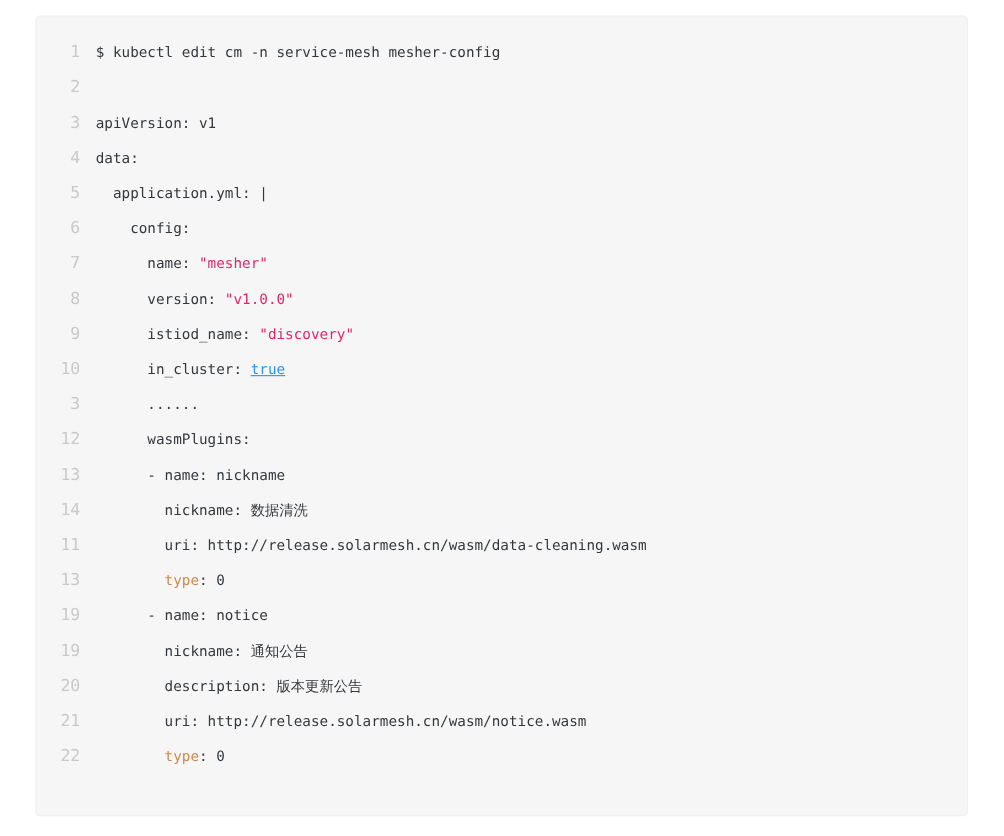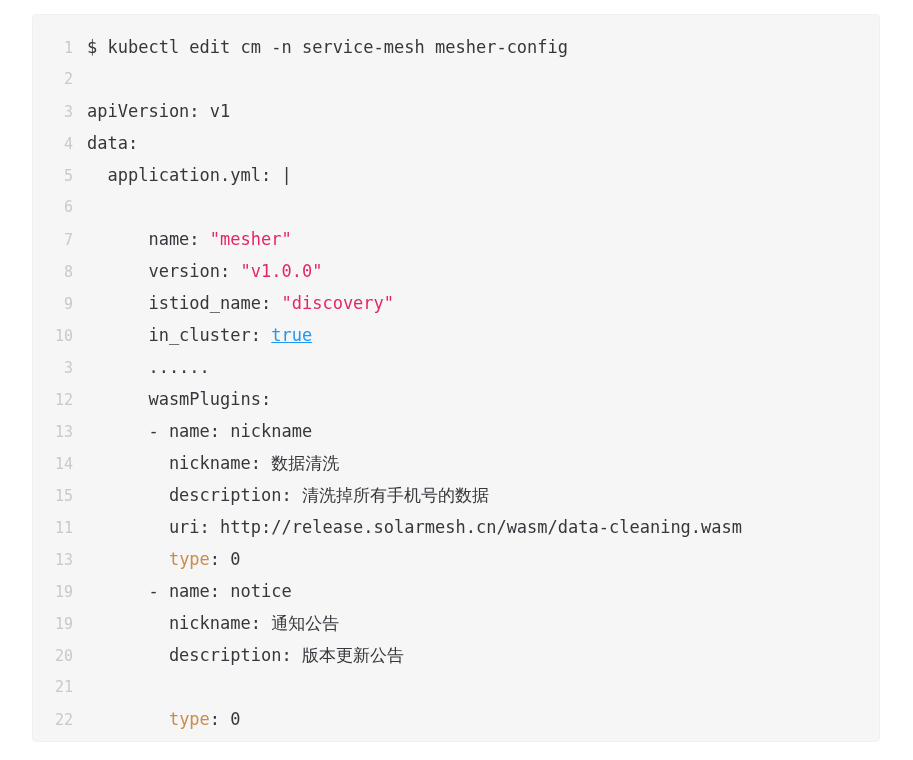--- a/index.html
+++ b/index.html
@@ -47,21 +47,21 @@
     text-align: right;
     color: #c9c9c9;
     font-size: 15px;
     font-family: "DejaVu Sans Mono", "Liberation Mono", monospace;
     user-select: none;
     padding-right: 0;
   }
 
   .line-content {
     padding-left: 14px;
-    font-size: 17px;
+    font-size: 13px;
     color: #34383c;
     font-family: "DejaVu Sans Mono", "Liberation Mono", monospace;
     white-space: pre;
     letter-spacing: 0px;
   }
 
   .tok-str   { color: #e3256b; }
   .tok-bool  { color: #2196f3; text-decoration: underline; }
   .tok-key   { color: #cc8b4e; }
   .tok-plain { color: #34383c; }
@@ -69,31 +69,30 @@
 </head>
 <body>
 
 <div id="code-card">
   <div class="code-lines" id="code-lines">
       <div class="code-line"><span class="line-number">1</span><span class="line-content"><span class="tok-plain">$ kubectl edit cm -n service-mesh mesher-config</span></span></div>
       <div class="code-line"><span class="line-number">2</span><span class="line-content"><span class="tok-plain"></span></span></div>
       <div class="code-line"><span class="line-number">3</span><span class="line-content"><span class="tok-plain">apiVersion: v1</span></span></div>
       <div class="code-line"><span class="line-number">4</span><span class="line-content"><span class="tok-plain">data:</span></span></div>
       <div class="code-line"><span class="line-number">5</span><span class="line-content"><span class="tok-plain">  application.yml: |</span></span></div>
-      <div class="code-line"><span class="line-number">6</span></div>
+      <div class="code-line"><span class="line-number">6</span><span class="line-content"><span class="tok-plain">    config:</span></span></div>
       <div class="code-line"><span class="line-number">7</span><span class="line-content"><span class="tok-plain">      name: </span><span class="tok-str">"mesher"</span></span></div>
       <div class="code-line"><span class="line-number">8</span><span class="line-content"><span class="tok-plain">      version: </span><span class="tok-str">"v1.0.0"</span></span></div>
       <div class="code-line"><span class="line-number">9</span><span class="line-content"><span class="tok-plain">      istiod_name: </span><span class="tok-str">"discovery"</span></span></div>
       <div class="code-line"><span class="line-number">10</span><span class="line-content"><span class="tok-plain">      in_cluster: </span><span class="tok-bool">true</span></span></div>
       <div class="code-line"><span class="line-number">3</span><span class="line-content"><span class="tok-plain">      ......</span></span></div>
       <div class="code-line"><span class="line-number">12</span><span class="line-content"><span class="tok-plain">      wasmPlugins:</span></span></div>
       <div class="code-line"><span class="line-number">13</span><span class="line-content"><span class="tok-plain">      - name: nickname</span></span></div>
       <div class="code-line"><span class="line-number">14</span><span class="line-content"><span class="tok-plain">        nickname: 数据清洗</span></span></div>
-      <div class="code-line"><span class="line-number">15</span><span class="line-content"><span class="tok-plain">        description: 清洗掉所有手机号的数据</span></span></div>
       <div class="code-line"><span class="line-number">11</span><span class="line-content"><span class="tok-plain">        uri: http://release.solarmesh.cn/wasm/data-cleaning.wasm</span></span></div>
       <div class="code-line"><span class="line-number">13</span><span class="line-content"><span class="tok-plain">        </span><span class="tok-key">type</span><span class="tok-plain">: 0</span></span></div>
       <div class="code-line"><span class="line-number">19</span><span class="line-content"><span class="tok-plain">      - name: notice</span></span></div>
       <div class="code-line"><span class="line-number">19</span><span class="line-content"><span class="tok-plain">        nickname: 通知公告</span></span></div>
       <div class="code-line"><span class="line-number">20</span><span class="line-content"><span class="tok-plain">        description: 版本更新公告</span></span></div>
-      <div class="code-line"><span class="line-number">21</span></div>
+      <div class="code-line"><span class="line-number">21</span><span class="line-content"><span class="tok-plain">        uri: http://release.solarmesh.cn/wasm/notice.wasm</span></span></div>
       <div class="code-line"><span class="line-number">22</span><span class="line-content"><span class="tok-plain">        </span><span class="tok-key">type</span><span class="tok-plain">: 0</span></span></div>
     </div>
 </div>
 
 </body></html>

